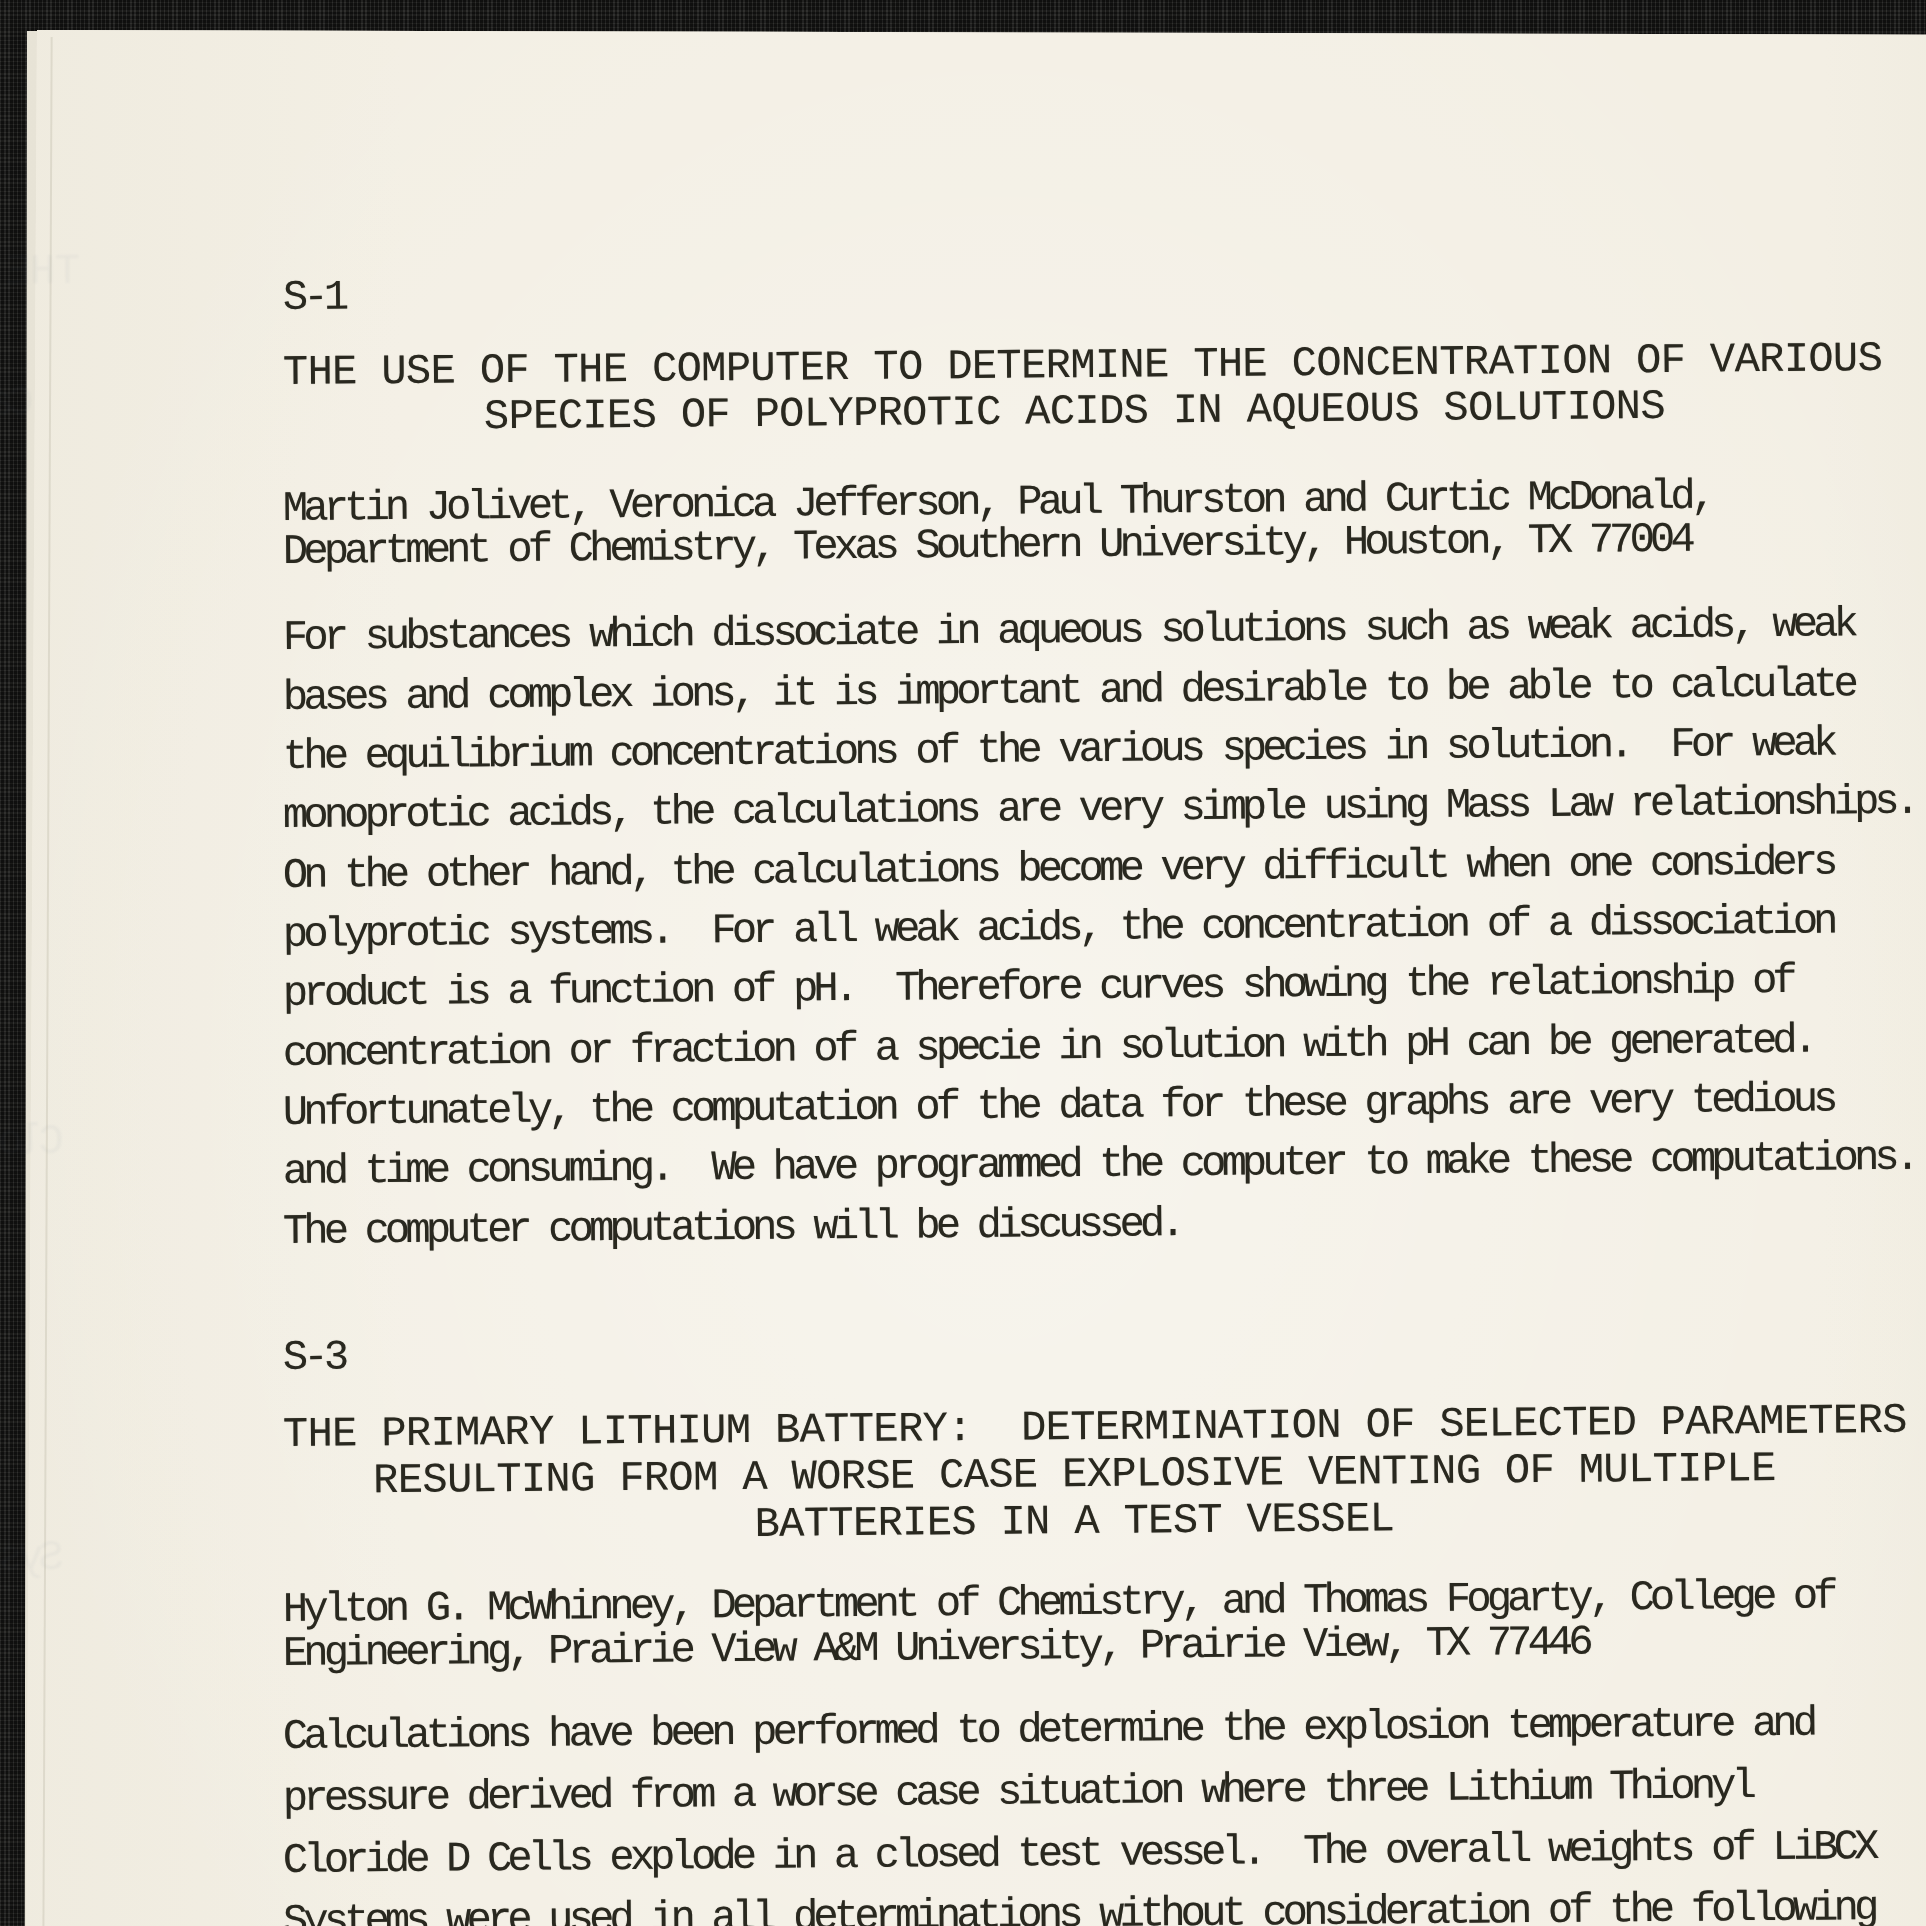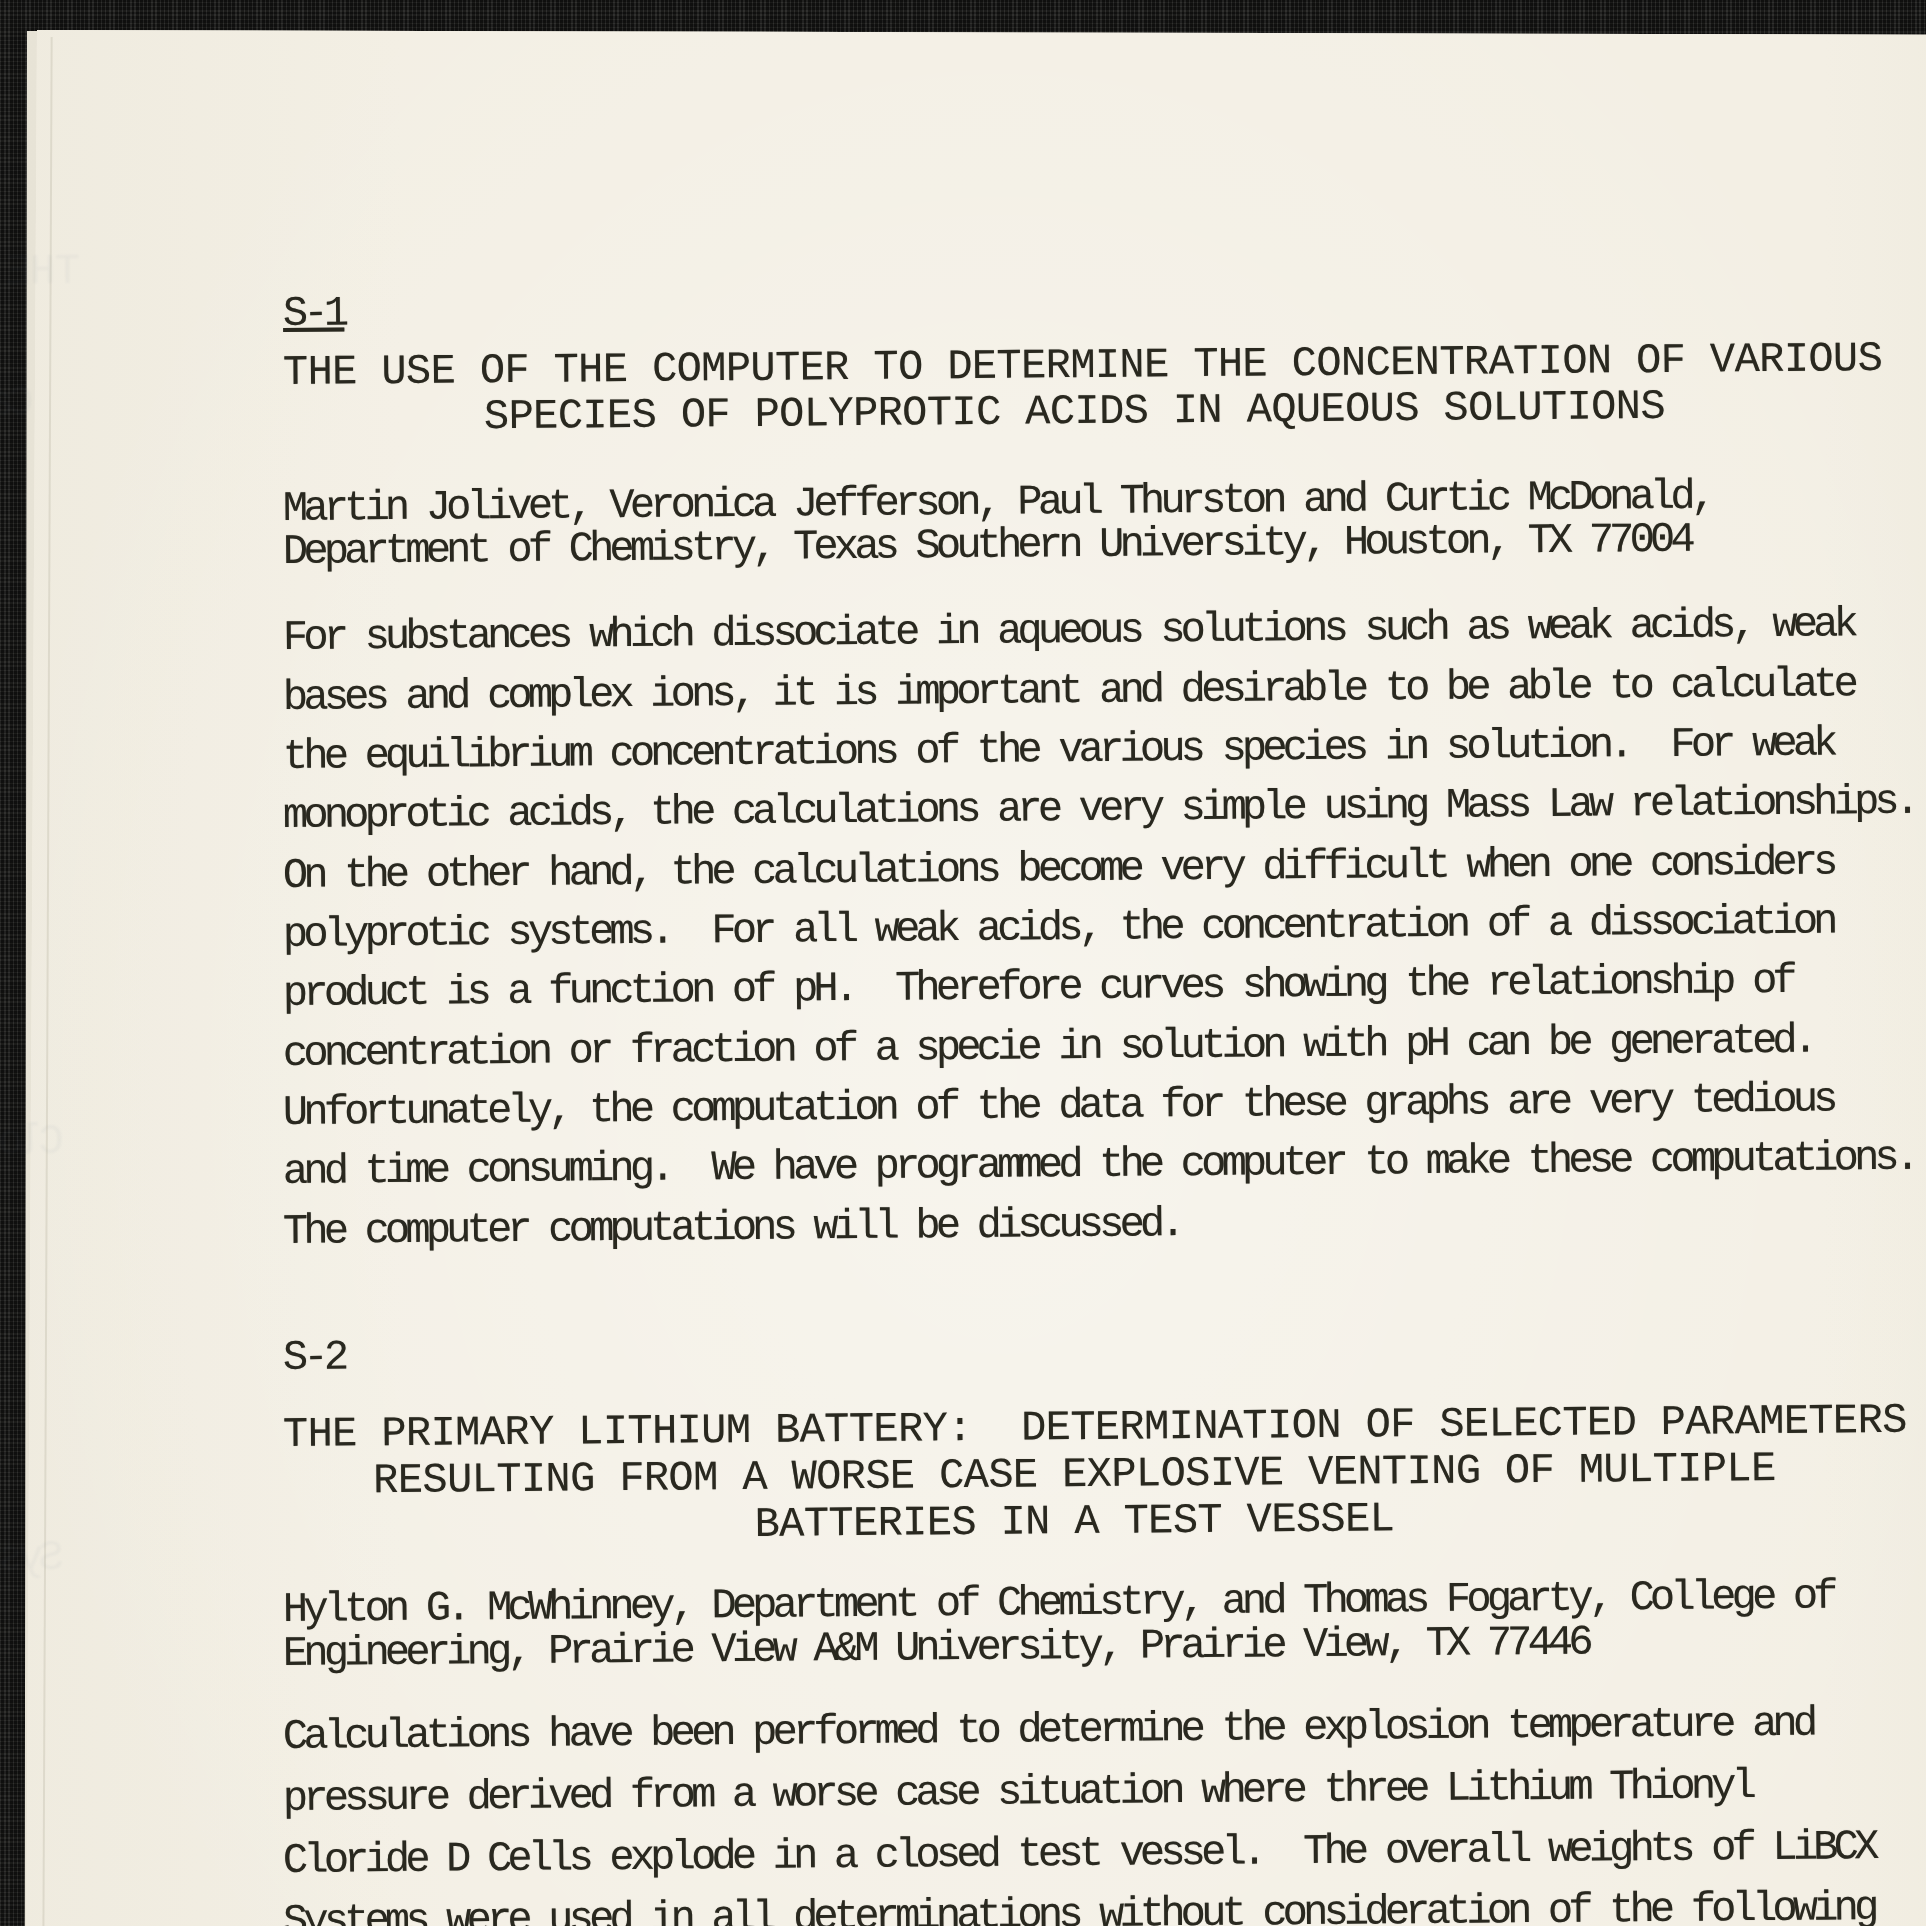--- a/index.html
+++ b/index.html
@@ -39,37 +39,37 @@
 </head>
 <body>
 
 <div id="scene">
   <div id="page-under"></div>
   <div id="page-main"></div>
 
   <div id="left-stack-line"></div>
 
   <div id="text-layer">
-      <div class="tline t-body" style="top: 290px; left: 283px; text-decoration: underline;">S-1</div>
+      <div class="tline t-body" style="top: 274px; left: 283px;">S-1</div>
       <div class="tline t-title t-center" style="top: 349px; left: 283px;">THE USE OF THE COMPUTER TO DETERMINE THE CONCENTRATION OF VARIOUS</div>
       <div class="tline t-title t-center" style="top: 395px; left: 283px;">SPECIES OF POLYPROTIC ACIDS IN AQUEOUS SOLUTIONS</div>
       <div class="tline t-body" style="top: 485px; left: 283px;">Martin Jolivet, Veronica Jefferson, Paul Thurston and Curtic McDonald,</div>
       <div class="tline t-body" style="top: 528px; left: 283px;">Department of Chemistry, Texas Southern University, Houston, TX 77004</div>
       <div class="tline t-body" style="top: 614px; left: 283px;">For substances which dissociate in aqueous solutions such as weak acids, weak</div>
       <div class="tline t-body" style="top: 674px; left: 283px;">bases and complex ions, it is important and desirable to be able to calculate</div>
       <div class="tline t-body" style="top: 733px; left: 283px;">the equilibrium concentrations of the various species in solution.  For weak</div>
       <div class="tline t-body" style="top: 792px; left: 283px;">monoprotic acids, the calculations are very simple using Mass Law relationships.</div>
       <div class="tline t-body" style="top: 852px; left: 283px;">On the other hand, the calculations become very difficult when one considers</div>
       <div class="tline t-body" style="top: 911px; left: 283px;">polyprotic systems.  For all weak acids, the concentration of a dissociation</div>
       <div class="tline t-body" style="top: 970px; left: 283px;">product is a function of pH.  Therefore curves showing the relationship of</div>
       <div class="tline t-body" style="top: 1030px; left: 283px;">concentration or fraction of a specie in solution with pH can be generated.</div>
       <div class="tline t-body" style="top: 1089px; left: 283px;">Unfortunately, the computation of the data for these graphs are very tedious</div>
       <div class="tline t-body" style="top: 1148px; left: 283px;">and time consuming.  We have programmed the computer to make these computations.</div>
       <div class="tline t-body" style="top: 1208px; left: 283px;">The computer computations will be discussed.</div>
-      <div class="tline t-body" style="top: 1334px; left: 283px;">S-2</div>
+      <div class="tline t-body" style="top: 1334px; left: 283px;">S-3</div>
       <div class="tline t-title t-center" style="top: 1411px; left: 283px;">THE PRIMARY LITHIUM BATTERY:  DETERMINATION OF SELECTED PARAMETERS</div>
       <div class="tline t-title t-center" style="top: 1458px; left: 283px;">RESULTING FROM A WORSE CASE EXPLOSIVE VENTING OF MULTIPLE</div>
       <div class="tline t-title t-center" style="top: 1505px; left: 283px;">BATTERIES IN A TEST VESSEL</div>
       <div class="tline t-body" style="top: 1586px; left: 283px;">Hylton G. McWhinney, Department of Chemistry, and Thomas Fogarty, College of</div>
       <div class="tline t-body" style="top: 1630px; left: 283px;">Engineering, Prairie View A&amp;M University, Prairie View, TX 77446</div>
       <div class="tline t-body" style="top: 1713px; left: 283px;">Calculations have been performed to determine the explosion temperature and</div>
       <div class="tline t-body" style="top: 1775px; left: 283px;">pressure derived from a worse case situation where three Lithium Thionyl</div>
       <div class="tline t-body" style="top: 1837px; left: 283px;">Cloride D Cells explode in a closed test vessel.  The overall weights of LiBCX</div>
       <div class="tline t-body" style="top: 1898px; left: 283px;">Systems were used in all determinations without consideration of the following</div>
       <div class="tline t-title ghost" style="top: 247px;">THE PRIMARY LITHIUM BATTERY:  DETERMINATION OF SELECTED PARAMETERS</div>

